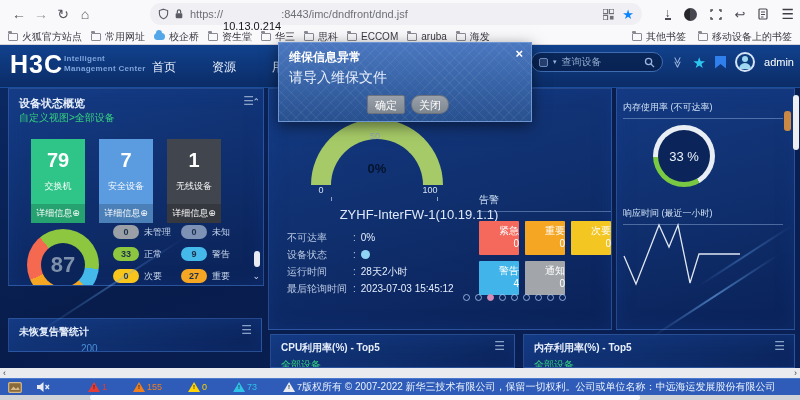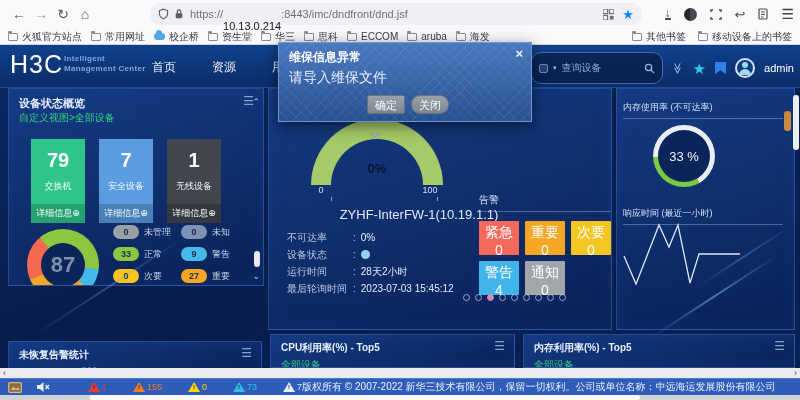--- a/index.html
+++ b/index.html
@@ -24,26 +24,26 @@
   .folder-ico::before{content:"";position:absolute;left:-1px;top:-3px;width:4px;height:2px;background:#8a8a94;border-radius:1px 1px 0 0;}
   .cloud-ico{width:11px;height:7px;background:#53a7e8;border-radius:6px;position:relative;flex:0 0 auto;}
   .cloud-ico::before{content:"";position:absolute;left:2px;top:-3px;width:6px;height:6px;border-radius:50%;background:#53a7e8;}
   .bm-right{margin-left:auto;display:flex;gap:12px;}
 
   
   .app{position:absolute;left:0;top:45px;width:800px;height:355px;overflow:hidden;
     background:linear-gradient(160deg,#0b2a66 0%,#081d4c 45%,#0a2158 100%);}
   .app-header{position:absolute;left:0;top:0;width:800px;height:43px;
     background:linear-gradient(180deg,#11418d,#0b2c67);border-bottom:1px solid #1c4e9e;}
-  .logo{position:absolute;left:10px;top:5px;font-size:25px;font-weight:normal;color:#fff;letter-spacing:1px;}
+  .logo{position:absolute;left:10px;top:5px;font-size:25px;font-weight:bold;color:#fff;letter-spacing:1px;}
   .product{position:absolute;left:64px;top:9px;font-size:8px;font-weight:bold;color:#7da4dc;line-height:1.3;letter-spacing:.3px;}
   .nav{position:absolute;left:152px;top:14px;display:flex;gap:36px;font-size:12px;color:#e8effc;}
   .nav span{cursor:default;}
   .hdr-right{position:absolute;right:6px;top:7px;display:flex;align-items:center;gap:9px;}
-  .search{width:132px;height:32px;border-radius:10px;background:rgba(6,26,64,.65);border:1px solid #3f6cb0;
+  .search{width:132px;height:20px;border-radius:10px;background:rgba(6,26,64,.65);border:1px solid #3f6cb0;
     display:flex;align-items:center;padding:0 7px;gap:5px;}
   .cat-ico{width:9px;height:9px;background:#27406f;border:1px solid #6d8cc0;border-radius:2px;}
   .caret{font-size:7px;color:#9ab4dd;}
   .search .ph{font-size:10px;color:#8fa7cc;flex:1;}
   .chevrons{font-size:11px;color:#9ab4dd;transform:rotate(90deg);display:inline-block;}
   .hstar{font-size:15px;color:#2ec7f0;line-height:1;}
   .flag{width:11px;height:13px;background:#2f80ed;clip-path:polygon(0 0,100% 0,100% 100%,50% 65%,0 100%);}
   .avatar{width:20px;height:20px;border-radius:50%;border:2px solid #d7e4f7;background:#0e3d7e;position:relative;}
   .avatar::before{content:"";position:absolute;left:5px;top:2px;width:6px;height:6px;border-radius:50%;background:#9fd8f0;}
   .avatar::after{content:"";position:absolute;left:2px;top:9px;width:12px;height:6px;border-radius:6px 6px 0 0;background:#9fd8f0;}
@@ -84,21 +84,21 @@
   .info{position:absolute;left:18px;top:140px;font-size:10px;}
   .inforow{display:flex;align-items:center;height:17px;}
   .inforow .il{width:66px;color:#b9c8e2;}
   .inforow .colon{color:#b9c8e2;margin-right:5px;}
   .inforow .colon::after{content:":";}
   .inforow .iv{color:#e6eefc;}
   .statusdot{width:9px;height:9px;border-radius:50%;}
   .alarmblock{position:absolute;left:210px;top:104px;width:132px;}
   .alarmblock .atitle{font-size:10px;color:#cfe0f5;padding-bottom:4px;border-bottom:1px solid rgba(170,200,240,.4);}
   .tiles{display:flex;flex-wrap:wrap;gap:6px;margin-top:9px;}
-  .tile{width:40px;height:34px;text-align:center;color:#fff;font-size:14px;border-radius:1px;}
+  .tile{width:40px;height:34px;text-align:right;color:#fff;font-size:10px;border-radius:1px;}
   .tile .tl{margin-top:3px;}
   .dots{position:absolute;left:194px;top:205px;display:flex;gap:5px;}
   .dot{width:7px;height:7px;border-radius:50%;border:1px solid rgba(173,200,240,.8);}
   .dot.active{background:#d48cb4;border-color:#d48cb4;}
 
   
   .sectitle{font-size:9px;color:#cfe0f5;padding-bottom:4px;border-bottom:1px solid rgba(170,200,240,.4);}
   .memring{position:absolute;left:36px;top:36px;width:62px;height:62px;border-radius:50%;}
   .memring .hole{position:absolute;left:5px;top:5px;width:52px;height:52px;border-radius:50%;background:#0b2459;
     display:flex;align-items:center;justify-content:center;font-size:13px;color:#eaf2fc;}
@@ -418,21 +418,21 @@
       <div class="memring" style="background: conic-gradient(from 150deg, rgb(122, 201, 67) 0deg, rgb(122, 201, 67) 33%, rgb(233, 238, 244) 33%, rgb(233, 238, 244) 100%);">
         <div class="hole">33 %</div>
       </div>
       <div class="sectitle" style="position:absolute;left:6px;top:118px;width:160px;">响应时间 (最近一小时)</div>
       <svg width="175" height="66" viewBox="0 0 175 66" style="position:absolute;left:2px;top:134px;">
         <polyline fill="none" stroke="#dfe7f2" stroke-width="1.3" points="5,33 17,61 40,2 50,24 59,2 71,60 80,31 121,31"></polyline>
       </svg>
       <span class="orangethumb"></span>
     </div>
 
-    <div class="panel bp" style="left:8px;top:296px;width:254px;height:34px;">
+    <div class="panel bp" style="left:8px;top:273px;width:254px;height:34px;">
       <div class="p-title" style="font-size:10px;">未恢复告警统计</div>
       <span class="menu-ico" style="top:5px;">☰</span>
       <span class="partialnum">200</span>
     </div>
     <div class="panel bp" style="left:270px;top:289px;width:245px;height:34px;">
       <div class="p-title" style="font-size:10px;">CPU利用率(%) - Top5</div>
       <div class="green-link" style="margin-top:3px;">全部设备</div>
       <span class="menu-ico" style="top:5px;">☰</span>
     </div>
     <div class="panel bp" style="left:523px;top:289px;width:272px;height:34px;">

